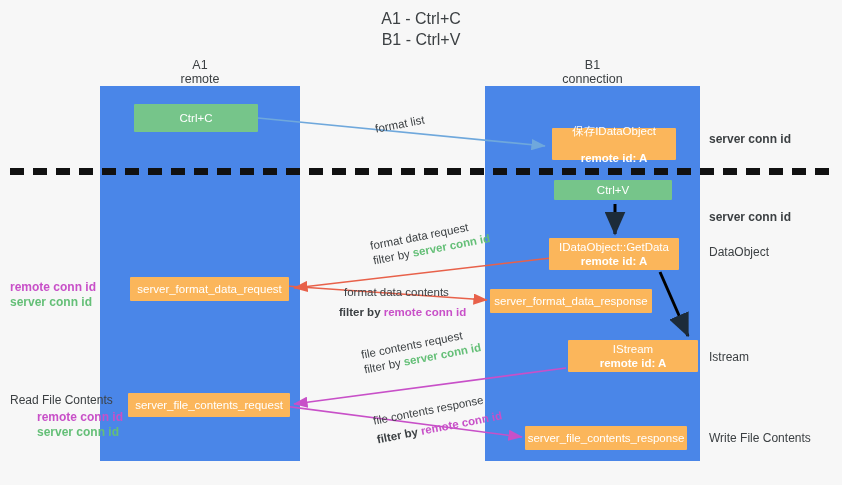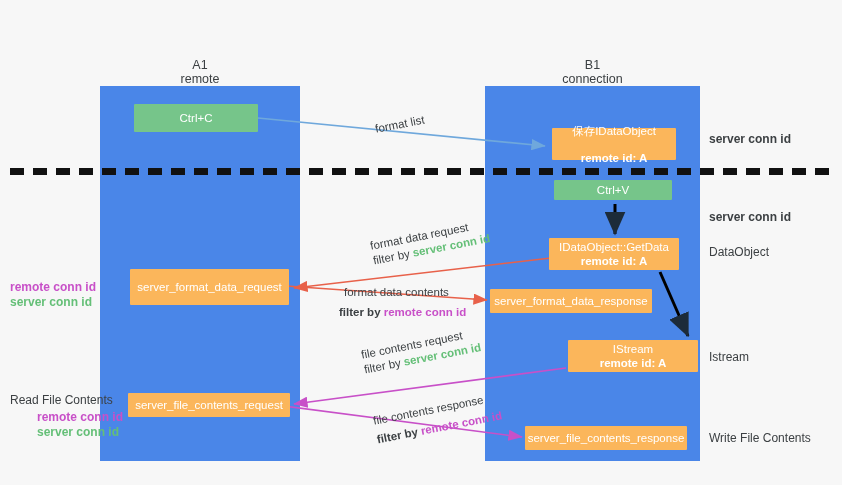--- a/index.html
+++ b/index.html
@@ -105,20 +105,24 @@
     height: 485px;
     overflow: visible;
     pointer-events: none;
   }
 </style>
 </head>
 <body>
 
 <div id="stage">
 
+  <div class="abs" id="title-block">
+    <div>A1 - Ctrl+C</div>
+    <div>B1 - Ctrl+V</div>
+  </div>
 
   <div class="abs col-header" id="hdr-a1">
     <div>A1</div>
     <div>remote</div>
   </div>
   <div class="abs col-header" id="hdr-b1">
     <div>B1</div>
     <div>connection</div>
   </div>
 
@@ -176,21 +180,21 @@
   <div class="abs box orange" style="left:549px; top:238px; width:130px; height:32px;">
     <span>IDataObject::GetData</span>
     <span class="l2">remote id: A</span>
   </div>
 
   <div class="abs box orange" style="left:568px; top:340px; width:130px; height:32px;">
     <span>IStream</span>
     <span class="l2">remote id: A</span>
   </div>
 
-  <div class="abs box orange" style="left:130px; top:269px; width:159px; height:36px;text-align:right;">
+  <div class="abs box orange" style="left:130px; top:277px; width:159px; height:24px;text-align:right;">
     <span>server_format_data_request</span>
   </div>
 
   <div class="abs box orange" style="left:490px; top:289px; width:162px; height:24px;">
     <span>server_format_data_response</span>
   </div>
 
   <div class="abs box orange" style="left:128px; top:393px; width:162px; height:24px;">
     <span>server_file_contents_request</span>
   </div>

